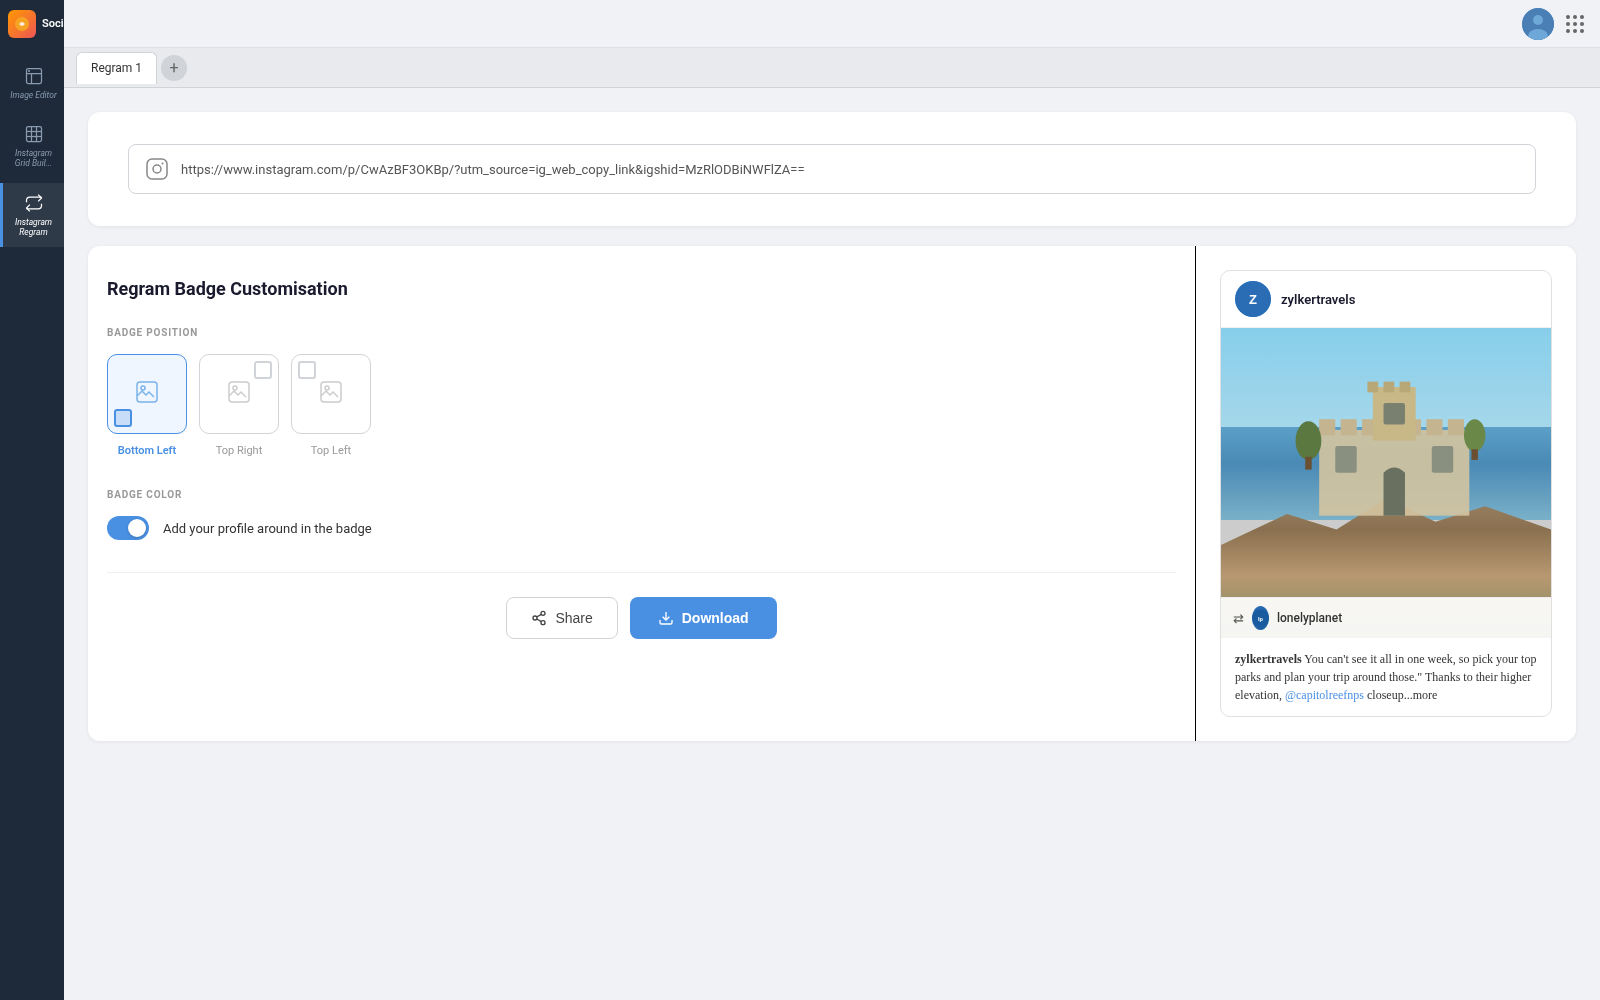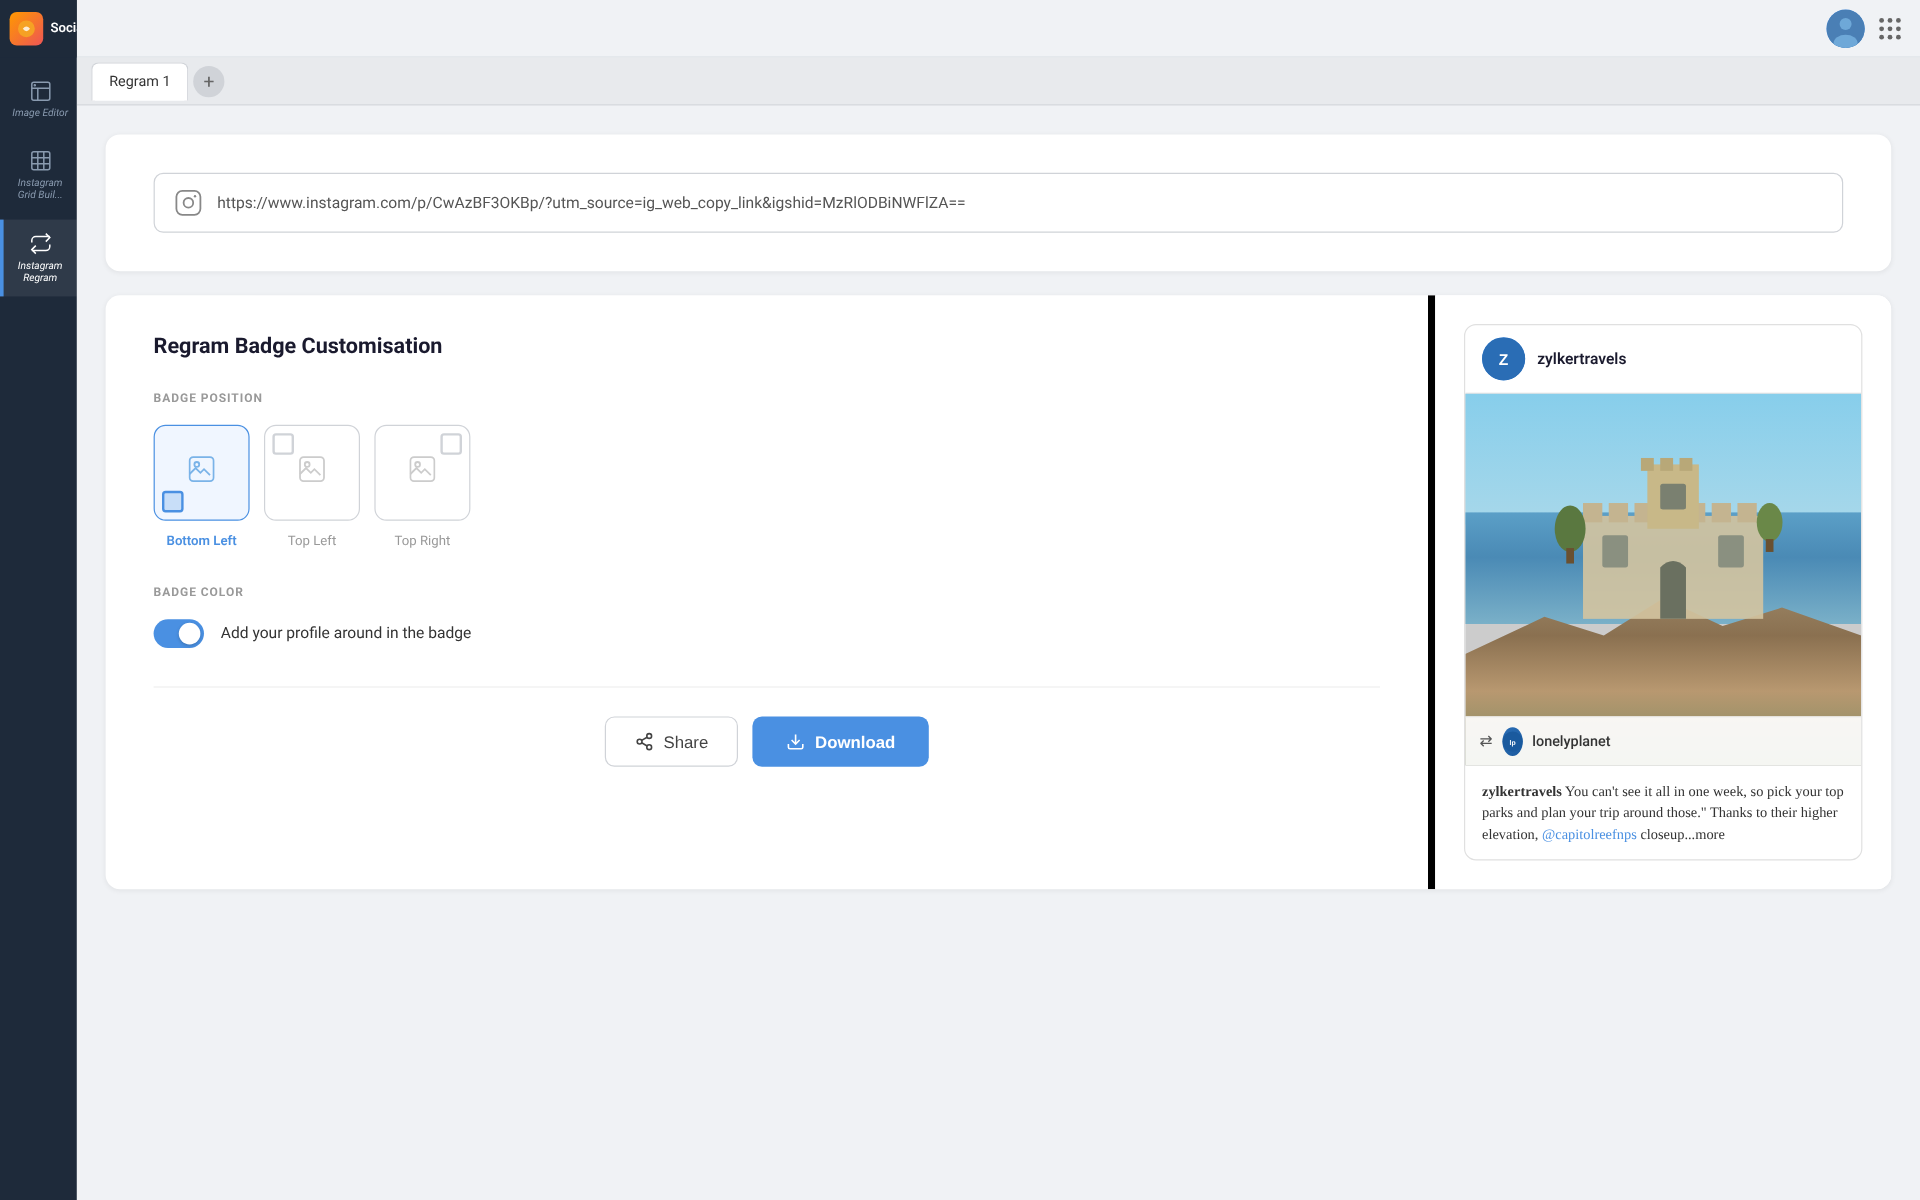--- a/index.html
+++ b/index.html
@@ -204,22 +204,22 @@
     
     .bottom-card {
       background: white;
       border-radius: 12px;
       box-shadow: 0 1px 4px rgba(0,0,0,0.06);
       display: flex;
       overflow: hidden;
     }
     .customisation-panel {
       flex: 1;
-      padding: 32px 40px;
-      border-right: 6px solid #000000;
+      padding: 32px 19px;
+      border-right: 1px solid #000000;
     }
     .customisation-panel h2 {
       font-size: 18px;
       font-weight: 700;
       color: #1a1a2e;
       margin-bottom: 28px;
     }
 
     .section-label {
       font-size: 10px;
@@ -575,37 +575,37 @@
 
           <div class="position-item">
             <div class="position-box">
               <span class="img-placeholder-icon">
                 <svg width="22" height="22" viewBox="0 0 22 22" fill="none" stroke="#ccc" stroke-width="1.5">
                   <rect x="1" y="1" width="20" height="20" rx="3"></rect>
                   <path d="M1 15l5-5 4 4 3-3 5 5"></path>
                   <circle cx="7" cy="7" r="2"></circle>
                 </svg>
               </span>
-              <div class="badge-indicator top-left"></div>
+              <div class="badge-indicator top-right"></div>
             </div>
-            <span class="position-label">Top Left</span>
+            <span class="position-label">Top Right</span>
           </div>
 
           <div class="position-item">
             <div class="position-box">
               <span class="img-placeholder-icon">
                 <svg width="22" height="22" viewBox="0 0 22 22" fill="none" stroke="#ccc" stroke-width="1.5">
                   <rect x="1" y="1" width="20" height="20" rx="3"></rect>
                   <path d="M1 15l5-5 4 4 3-3 5 5"></path>
                   <circle cx="7" cy="7" r="2"></circle>
                 </svg>
               </span>
-              <div class="badge-indicator top-right"></div>
+              <div class="badge-indicator top-left"></div>
             </div>
-            <span class="position-label">Top Right</span>
+            <span class="position-label">Top Left</span>
           </div>
 
         </div>
 
         <div class="section-label">BADGE COLOR</div>
 
         <div class="toggle-row">
           <div class="toggle-switch">
             <div class="toggle-knob"></div>
           </div>

